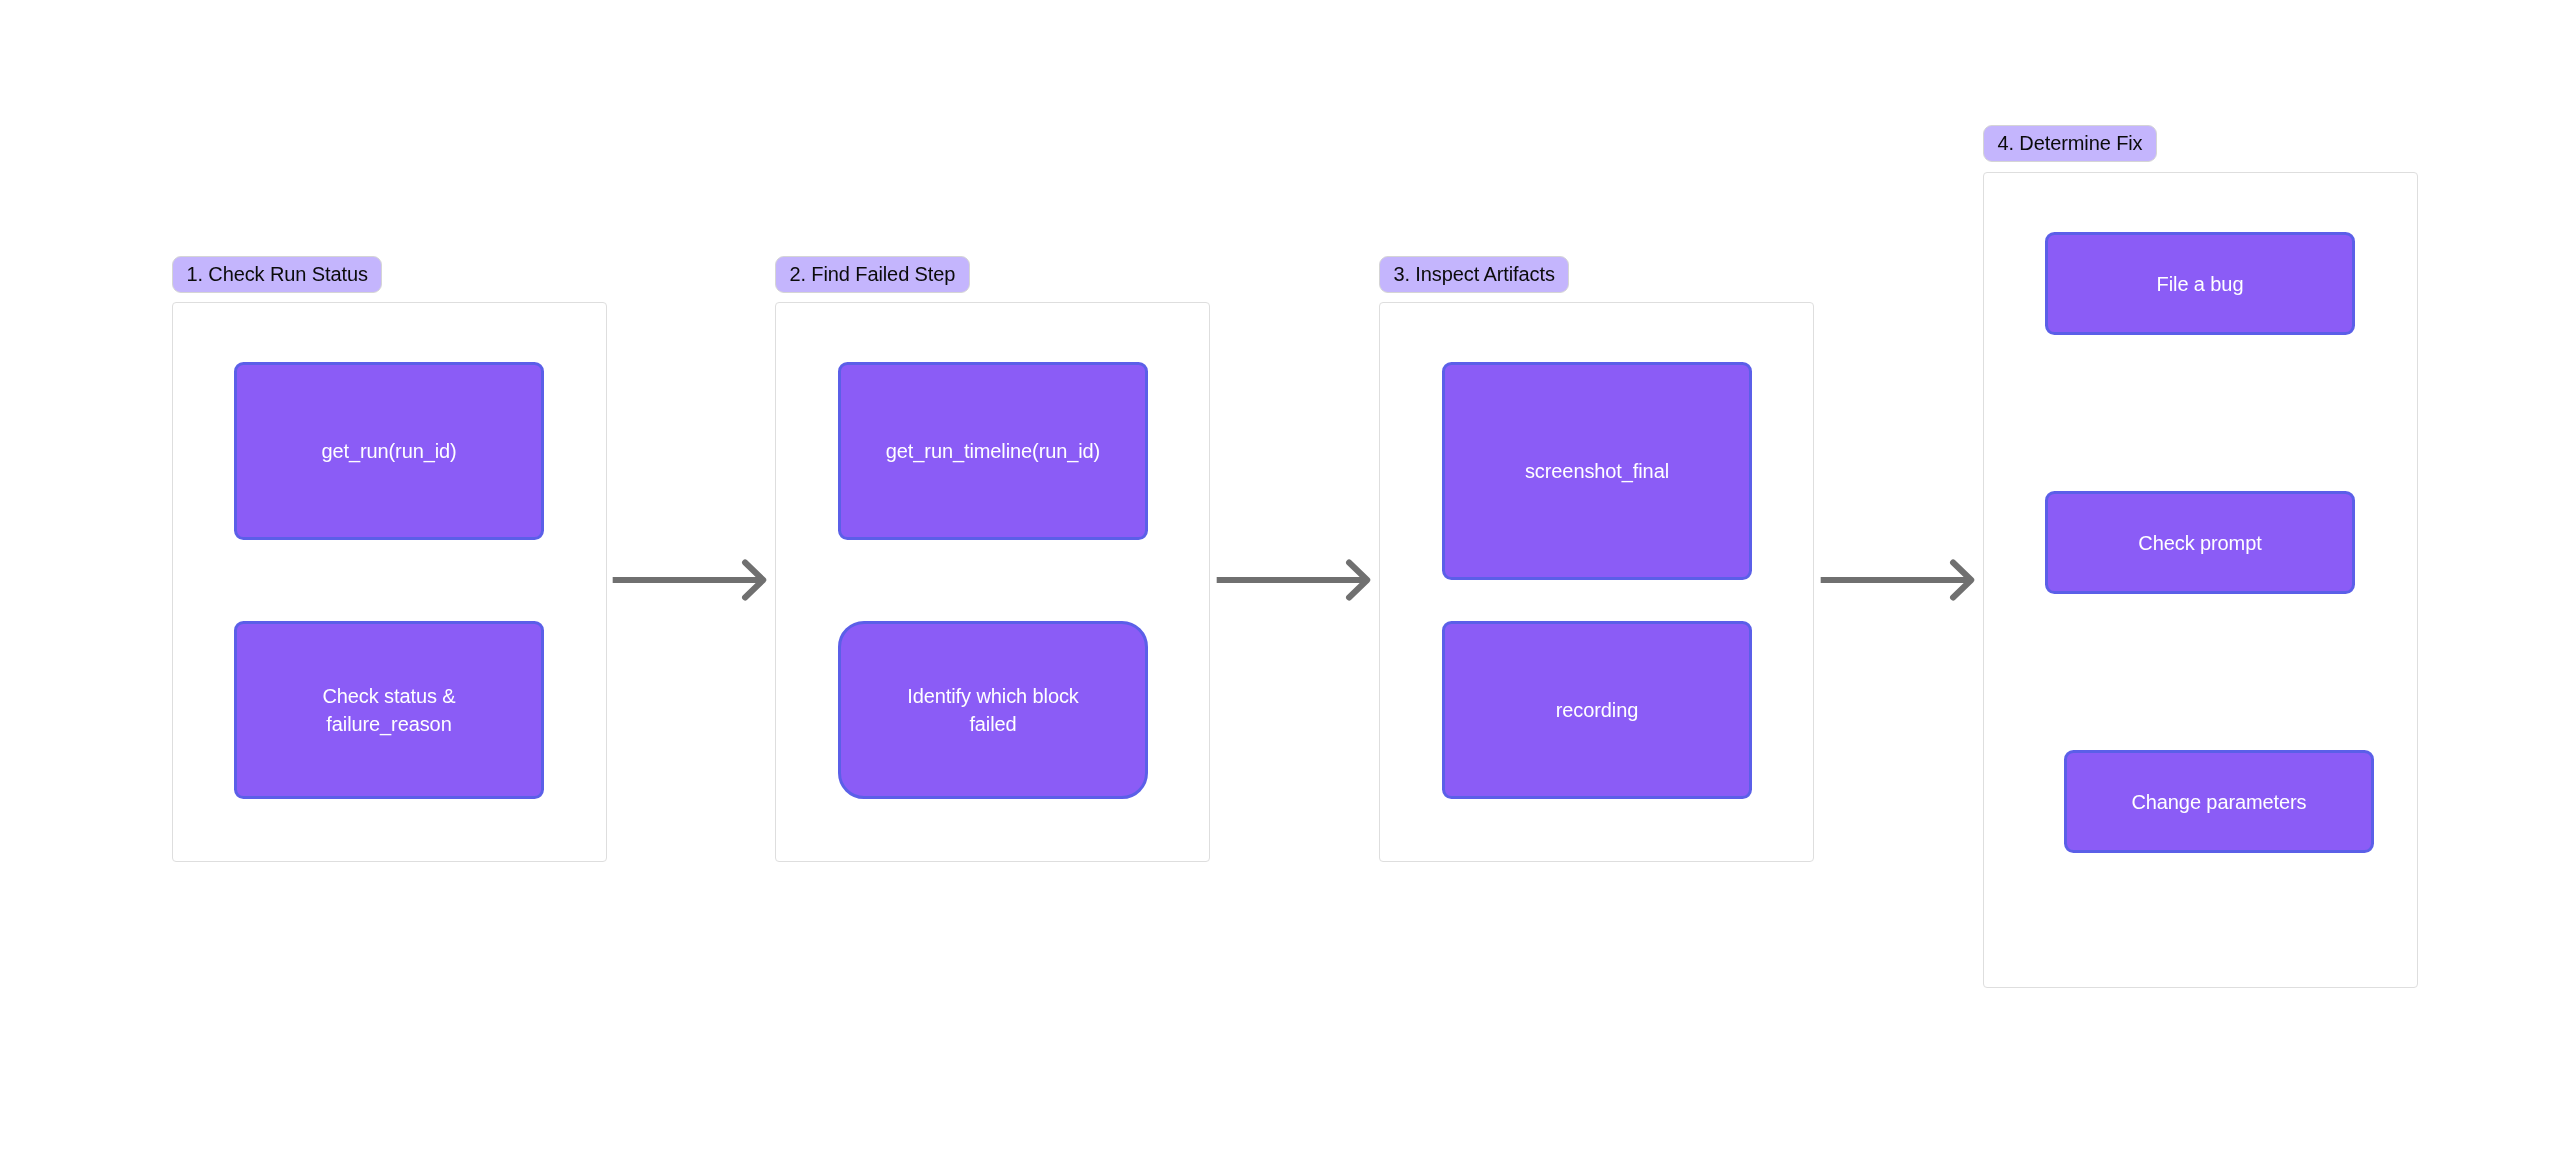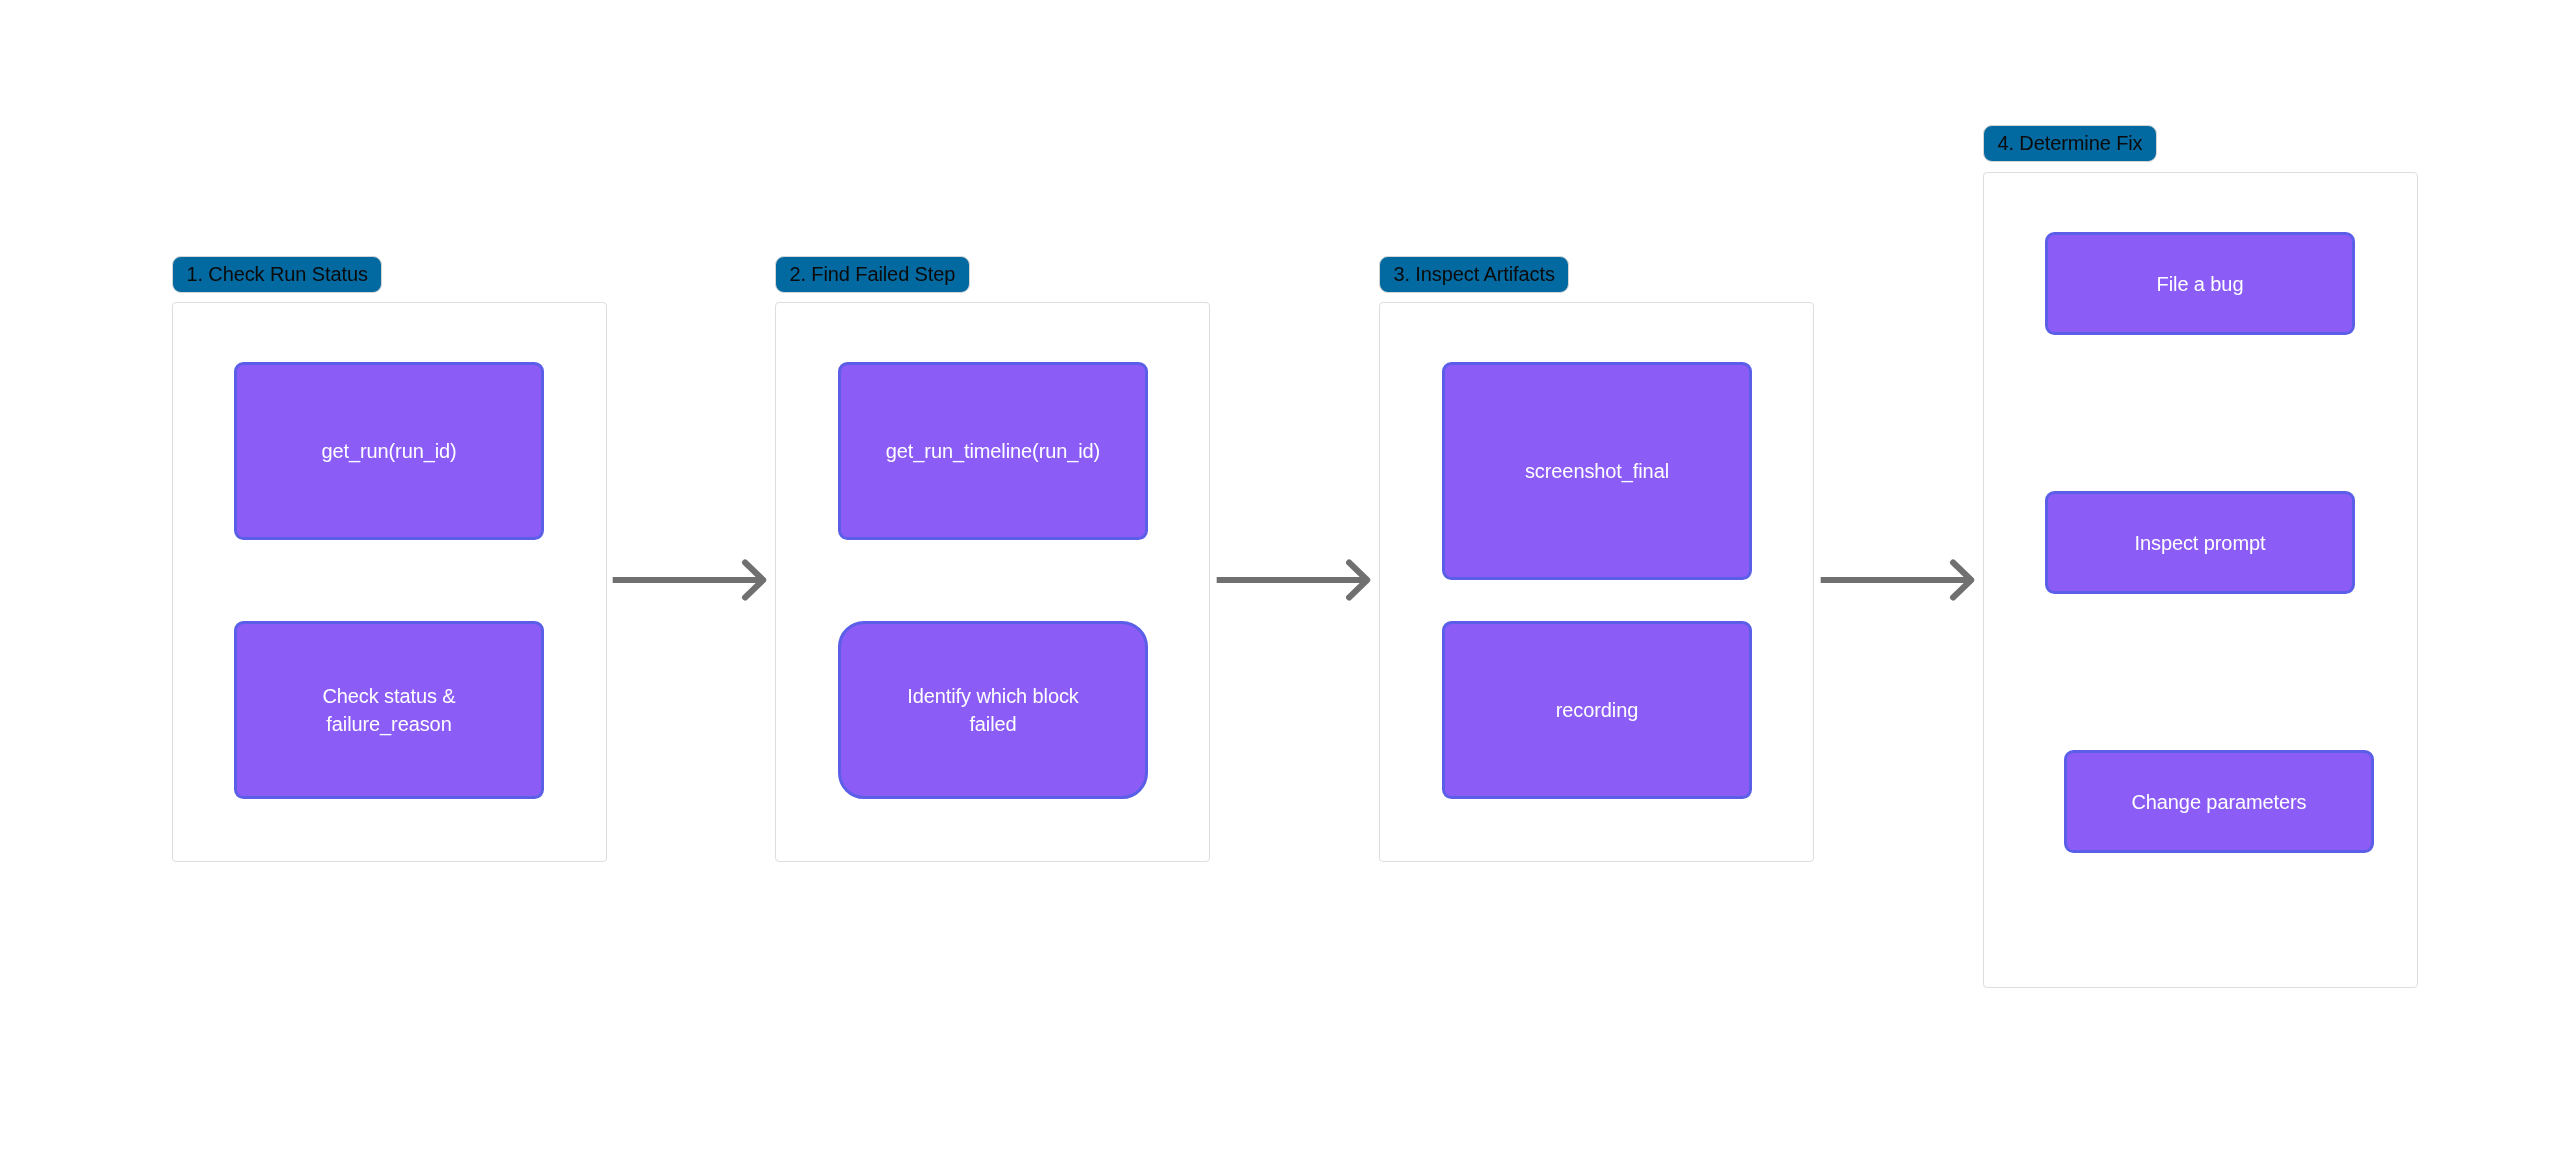--- a/index.html
+++ b/index.html
@@ -14,21 +14,21 @@
   
   .group{
     position:absolute;
     background:#ffffff;
     border:1.3px solid #dedede;
     border-radius:4px;
     box-sizing:border-box;
   }
   .group-title{
     position:absolute;
-    background:#0369a1;
+    background:#c4b5fd;
     border:1.3px solid #d5d5d5;
     border-radius:9px;
     color:#0b0b0b;
     font-size:20px;
     line-height:20px;
     padding:6.7px 13.4px 8px 13.4px;
     white-space:nowrap;
     box-sizing:border-box;
     letter-spacing:-0.1px;
   }
@@ -119,21 +119,21 @@
   </div>
 
   <div class="group" style="left:1983px;top:172px;width:435px;height:816px;"></div>
   <div class="group-title" style="left:1983px;top:125px;">4. Determine Fix</div>
 
   <div class="node" style="left:2045px;top:232px;width:310px;height:103px;">
     <span class="node-label">File a bug</span>
   </div>
 
   <div class="node" style="left:2045px;top:491px;width:310px;height:103px;">
-    <span class="node-label">Inspect prompt</span>
+    <span class="node-label">Check prompt</span>
   </div>
 
   <div class="node" style="left:2045px;top:750px;width:310px;height:103px;margin-left:19px;">
     <span class="node-label">Change parameters</span>
   </div>
 
 </div>
 
 
 </body></html>

